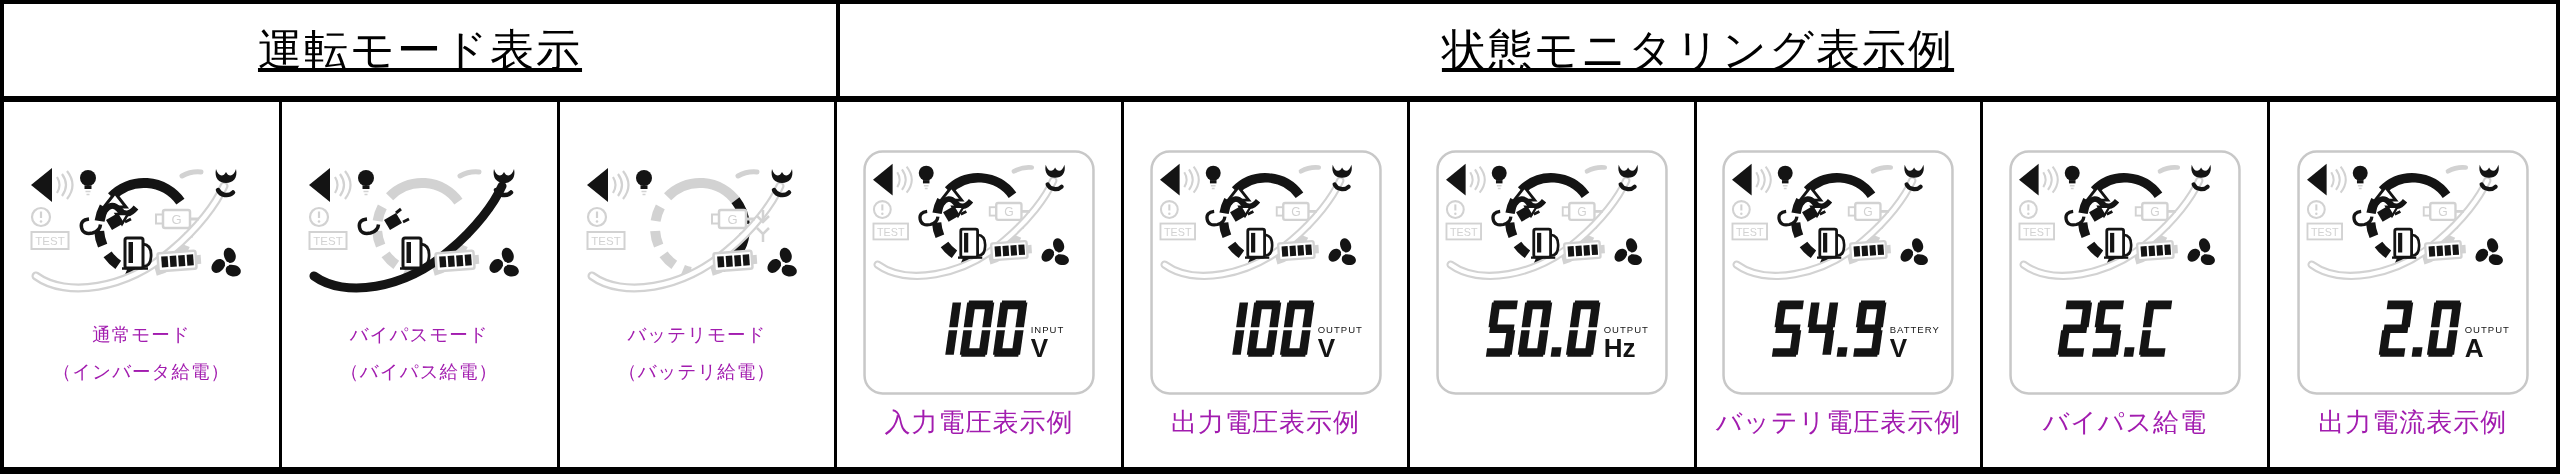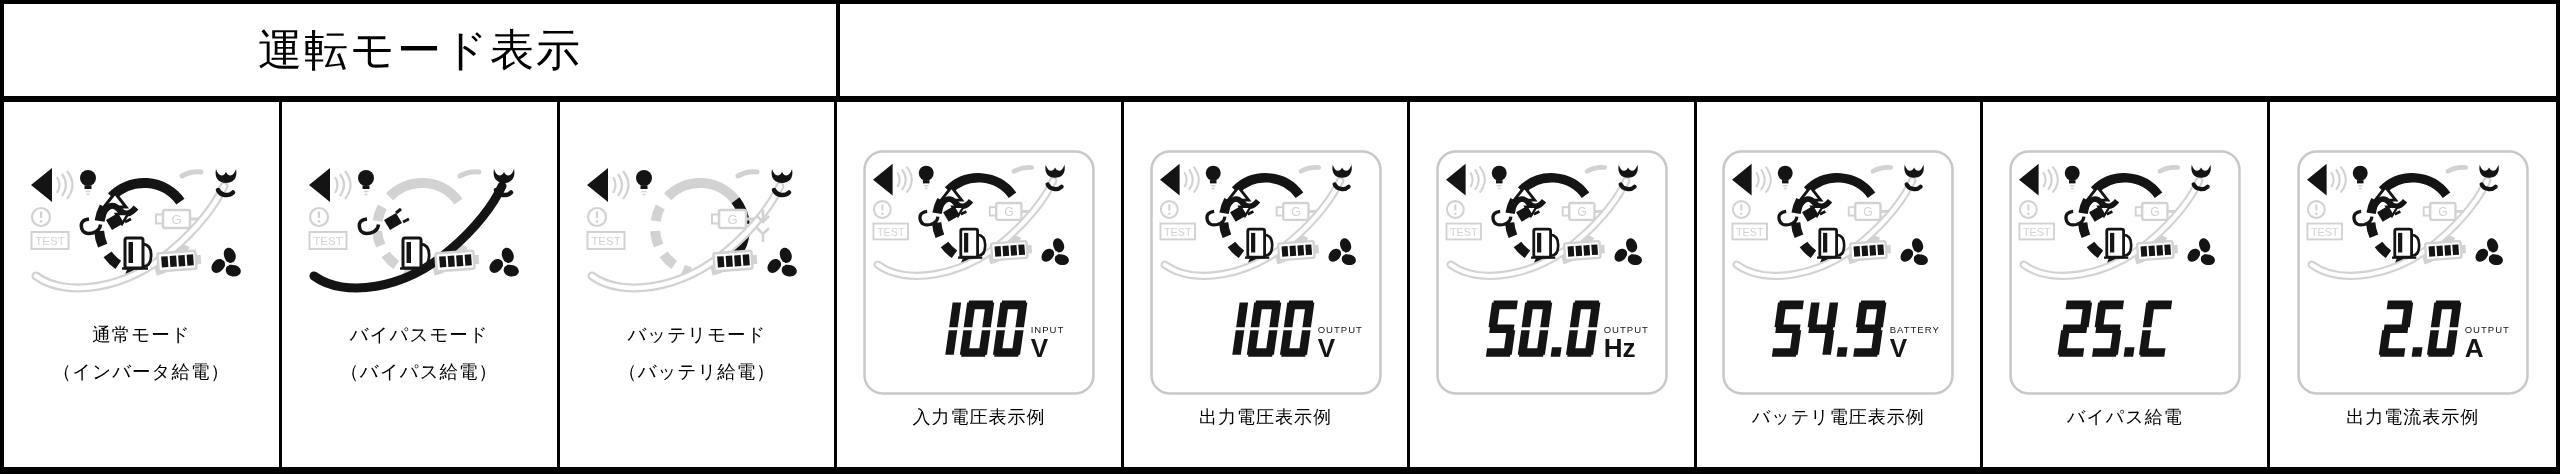--- a/index.html
+++ b/index.html
@@ -1,40 +1,41 @@
 <!DOCTYPE html>
 <html><head>
 <meta charset="utf-8">
 <style>
   html,body{margin:0;padding:0;background:#fff;font-family:"Liberation Sans",sans-serif;}
   .frame{width:2560px;height:474px;box-sizing:border-box;border:4px solid #000;border-bottom-width:7px;
          display:flex;flex-direction:column;background:#fff;}
-  .header-row{display:flex;height:92px;border-bottom:6.5px solid #000;flex-shrink:0;}
+  .header-row{display:flex;height:92px;border-bottom:6.5px solid #000;flex-shrink:0;text-decoration:underline;}
   .header-cell{display:flex;align-items:center;justify-content:center;font-size:44px;color:#000;
                letter-spacing:2px;box-sizing:border-box;}
   .header-left{width:836px;border-right:4px solid #000;}
   .header-right{flex:1;}
   .body-row{display:flex;flex:1;}
   .panel{box-sizing:border-box;border-right:3.5px solid #000;display:flex;flex-direction:column;
          align-items:center;background:#fff;}
   .panel:last-child{border-right:none;}
   .panel.mode{width:278.66px;padding-top:58px;}
   .panel.monitor{width:287.34px;padding-top:46px;}
   .lcd{flex-shrink:0;}
   .lcd svg{display:block;}
-  .cap{text-align:center;color:#000000;}
+  .cap{text-align:center;color:#a21caf;}
   .mode .cap{margin-top:18px;font-size:18.5px;line-height:2.0;letter-spacing:1px;}
-  .monitor .cap{margin-top:8px;font-size:18px;letter-spacing:1px;}
+  .monitor .cap{margin-top:8px;font-size:26px;letter-spacing:1px;}
 </style>
 </head>
 <body>
 
 <div class="frame">
   <div class="header-row">
     <div class="header-cell header-left">運転モード表示</div>
+    <div class="header-cell header-right">状態モニタリング表示例</div>
   </div>
   <div class="body-row">
 
     <section class="panel mode">
       <div class="lcd">
           <svg viewBox="0 0 232 138" width="232" height="138">
             <g transform="translate(5,4)">
               <g>
                 <polygon points="22,4 22,38 1,21" fill="#141414"></polygon>
                 <path d="M27,13 q5,8 0,16 M32,10 q8,11 0,22 M37,7 q11,14 0,28" stroke="#d2d2d2" stroke-width="2.2" fill="none"></path>

